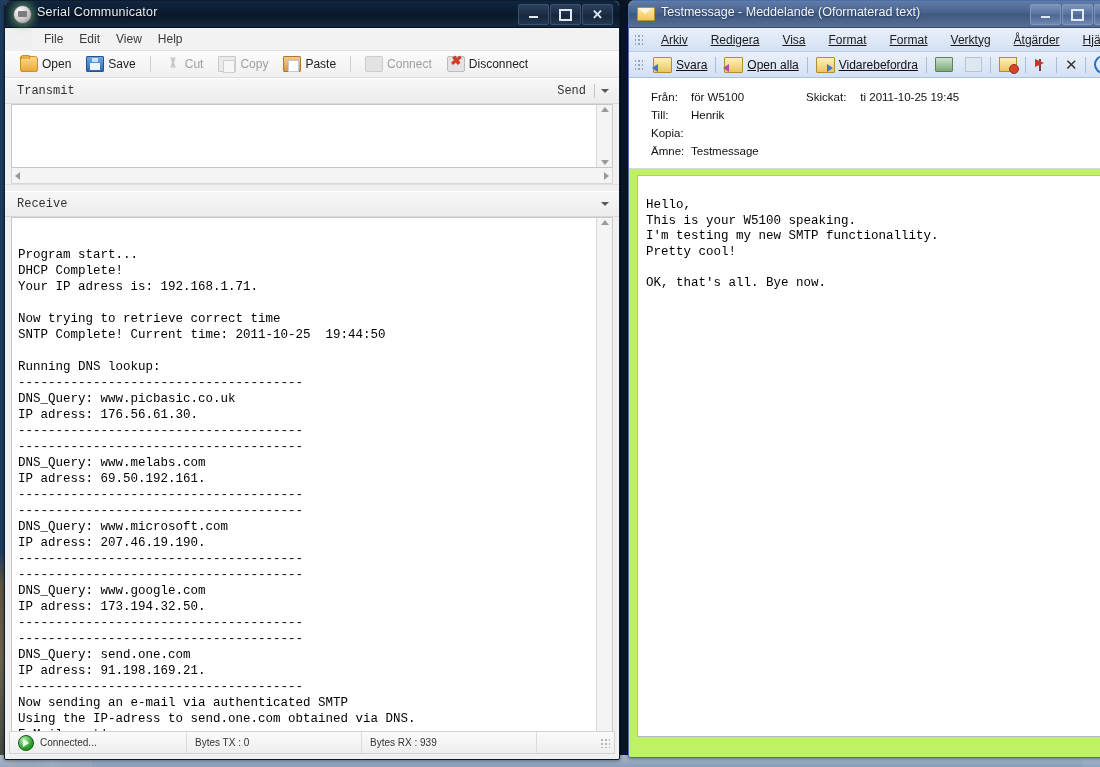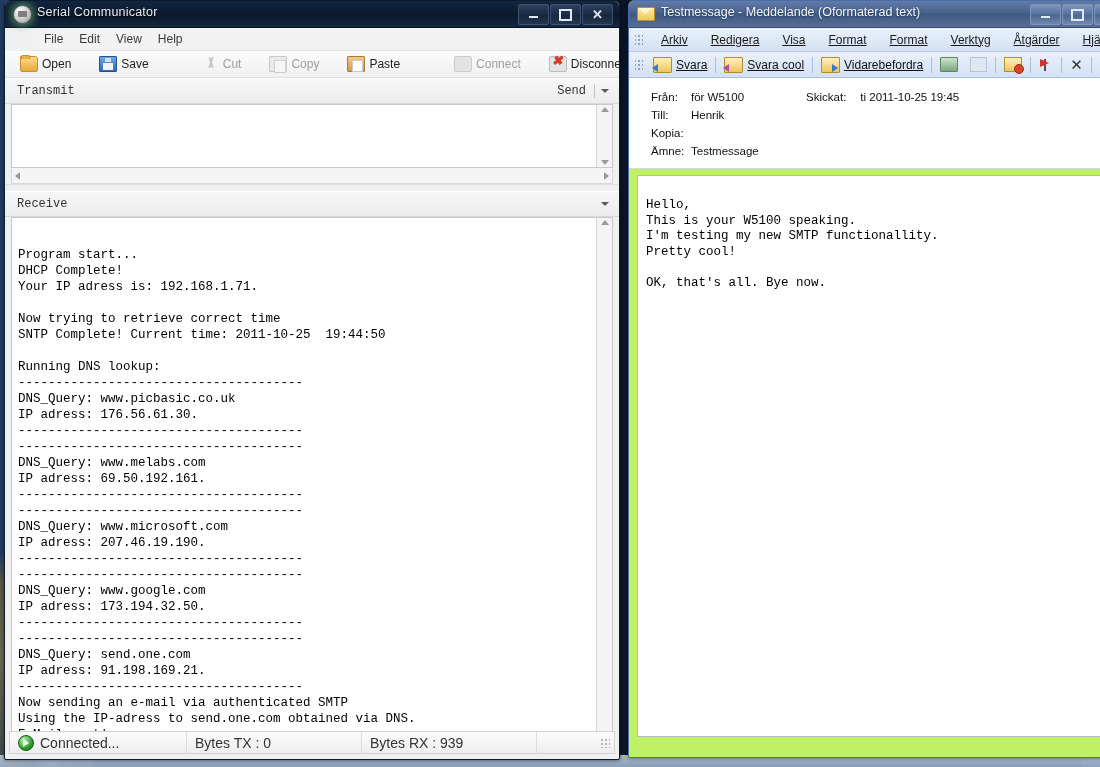--- a/index.html
+++ b/index.html
@@ -51,21 +51,21 @@
     border-radius:2px;}
   .wbtn.min:after{content:"";width:9px;height:2px;background:#dfe8f3;margin-top:5px;}
   .wbtn.max:after{content:"";width:9px;height:8px;border:2px solid #dfe8f3;}
   .wbtn.cls{font-weight:bold;font-size:13px;}
 
   #serial-menubar{height:22px;background:#f2f2f2;border-bottom:1px solid #e2e2e2;
     display:flex;align-items:center;padding-left:12px;gap:16px;margin-left:27px;}
   #serial-menubar span{font-size:12px;color:#3a3a3a;}
 
   #serial-toolbar{height:26px;background:linear-gradient(180deg,#fcfcfc,#f0f0f0);
-    border-bottom:1px solid #dcdcdc;display:flex;align-items:center;padding-left:10px;gap:18px;}
+    border-bottom:1px solid #dcdcdc;display:flex;align-items:center;padding-left:10px;gap:5px;}
   .tbitem{display:flex;align-items:center;gap:4px;padding:1px 5px;font-size:12px;color:#222;}
   .tbitem.disabled{color:#9e9e9e;}
   .tbsep{width:1px;height:16px;background:#cfcfcf;margin:0 4px;}
   .ic{width:16px;height:14px;position:relative;display:inline-block;}
   .ic-folder{background:linear-gradient(180deg,#ffd98a,#e9a93c);border:1px solid #c98f2c;border-radius:1px 3px 2px 2px;}
   .ic-folder:before{content:"";position:absolute;left:0;top:-2px;width:7px;height:3px;background:#e9b14d;border:1px solid #c98f2c;border-bottom:none;border-radius:2px 2px 0 0;}
   .ic-save{background:linear-gradient(180deg,#6ea8e6,#2f6ab5);border:1px solid #26538f;border-radius:1px;}
   .ic-save:after{content:"";position:absolute;left:3px;top:6px;width:10px;height:7px;background:#eef4fb;}
   .ic-save:before{content:"";position:absolute;left:5px;top:1px;width:6px;height:4px;background:#cfe0f2;}
   .ic-cut{background:transparent;}
@@ -104,21 +104,21 @@
   .hscroll-ar.rt{border-left:5px solid #9a9a9a;}
 
   #receive-divider{height:6px;background:#f0f0f0;border-top:1px solid #dedede;}
   #receive-wrap{margin:0 6px;}
   #receive-box{height:524px;background:#fff;border:1px solid #c8c8c8;display:flex;}
   #receive-text{flex:1;padding:5px 0 0 6px;font-family:"Liberation Mono",monospace;
     font-size:12.5px;line-height:16px;color:#000;white-space:pre;overflow:hidden;letter-spacing:0px;margin-top:24px;}
 
   #serial-statusbar{position:absolute;left:4px;right:4px;bottom:5px;height:21px;
     background:linear-gradient(180deg,#fbfbfb,#eeeeee);border:1px solid #d2d2d2;
-    display:flex;align-items:center;font-size:14px;color:#333;}
+    display:flex;align-items:center;font-size:10px;color:#333;}
   .sb-cell{padding:0 8px;height:100%;display:flex;align-items:center;border-right:1px solid #dcdcdc;}
   .sb-cell.s1{width:160px;gap:6px;}
   .sb-cell.s2{width:158px;}
   .sb-cell.s3{width:158px;}
   .sb-cell.s4{flex:1;border-right:none;justify-content:flex-end;padding-right:4px;}
   .led{width:14px;height:14px;border-radius:50%;
     background:radial-gradient(circle at 35% 30%,#bdf4bd,#2e9e2e 60%,#127512);
     border:1px solid #0e5e0e;position:relative;}
   .led:after{content:"";position:absolute;left:4px;top:3px;width:0;height:0;
     border-top:4px solid transparent;border-bottom:4px solid transparent;border-left:6px solid #e9ffe9;}
@@ -355,21 +355,21 @@
 
   <div id="mail-toolbar">
     <span class="dots"></span>
     <div class="mtb">
       <i class="ic-reply"></i>
       <span class="uline">Svara</span>
     </div>
     <div class="mtbsep"></div>
     <div class="mtb">
       <i class="ic-reply all"></i>
-      <span class="uline">Svara cool</span>
+      <span class="uline">Open alla</span>
     </div>
     <div class="mtbsep"></div>
     <div class="mtb">
       <i class="ic-reply fwd"></i>
       <span class="uline">Vidarebefordra</span>
     </div>
     <div class="mtbsep"></div>
     <div class="mtb">
       <i class="ic-print"></i>
     </div>

